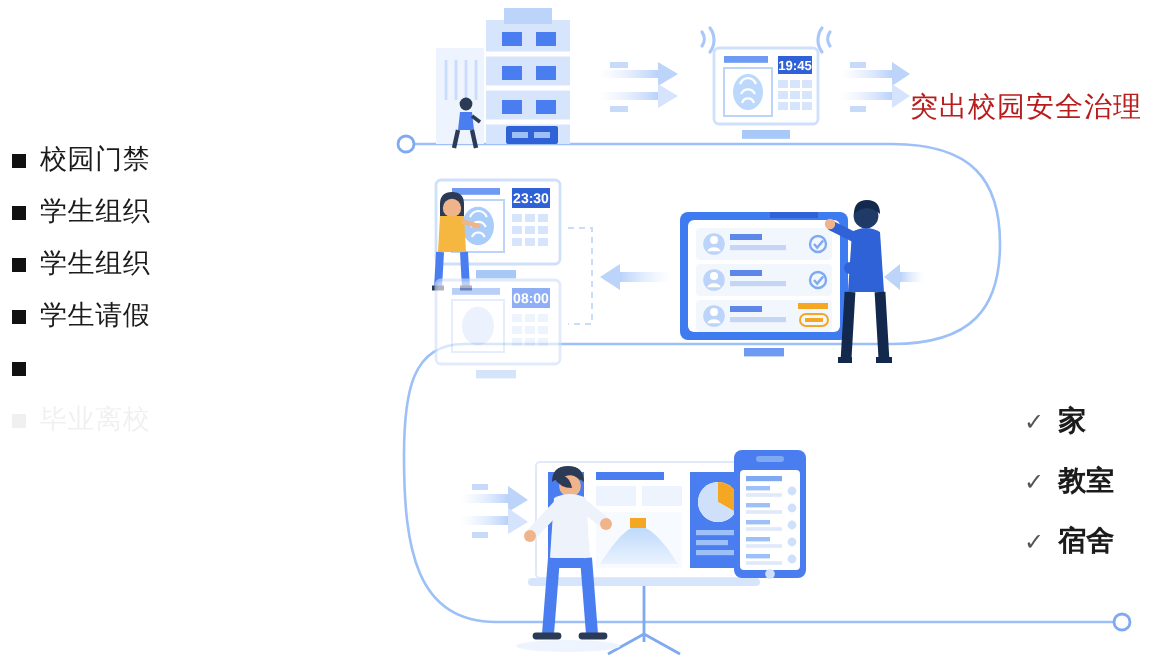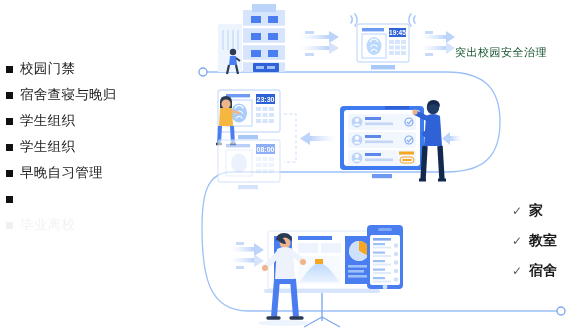--- a/index.html
+++ b/index.html
@@ -7,40 +7,40 @@
     width:585px;height:335px;
     background:#ffffff;
     font-family:"Liberation Sans","DejaVu Sans",sans-serif;
     overflow:hidden;
     position:relative;
   }
   #stage{position:relative;width:585px;height:335px;overflow:hidden;}
 
   
   .feature-list{
-    position:absolute;left:6px;top:56px;width:190px;
+    position:absolute;left:6px;top:67px;width:190px;
   }
   .feature-item{
     display:flex;align-items:center;
     height:26px;
     color:#1b1b1b;
     font-size:13.5px;
     letter-spacing:.3px;
     white-space:nowrap;
   }
   .feature-bullet{
     width:7px;height:7px;background:#111;
     margin-right:7px;flex:0 0 auto;
   }
   .feature-item.cut{opacity:.06;}
 
   
   .headline{
     position:absolute;left:455px;top:45px;
-    font-size:11px;color:#14532d;white-space:nowrap;
+    font-size:14px;color:#b91c1c;white-space:nowrap;
     letter-spacing:.5px;
   }
 
   
   .checklist{position:absolute;left:512px;top:196px;}
   .check-item{
     display:flex;align-items:center;height:30px;
     font-size:14px;font-weight:bold;color:#1b1b1b;
     white-space:nowrap;
   }
@@ -402,33 +402,29 @@
     </g>
   </svg>
 
   <div class="feature-list">
       <div class="feature-item">
         <span class="feature-bullet"></span>
         <span>校园门禁</span>
       </div>
       <div class="feature-item">
         <span class="feature-bullet"></span>
-        <span>宿舍查寝与晚归</span>
+        <span>学生组织</span>
       </div>
       <div class="feature-item">
         <span class="feature-bullet"></span>
         <span>学生组织</span>
       </div>
       <div class="feature-item">
         <span class="feature-bullet"></span>
-        <span>学生组织</span>
-      </div>
-      <div class="feature-item">
-        <span class="feature-bullet"></span>
-        <span>早晚自习管理</span>
+        <span>学生请假</span>
       </div>
       <div class="feature-item">
         <span class="feature-bullet"></span>
       </div>
       <div class="feature-item cut">
         <span class="feature-bullet"></span>
         <span>毕业离校</span>
       </div>
     </div>
 

